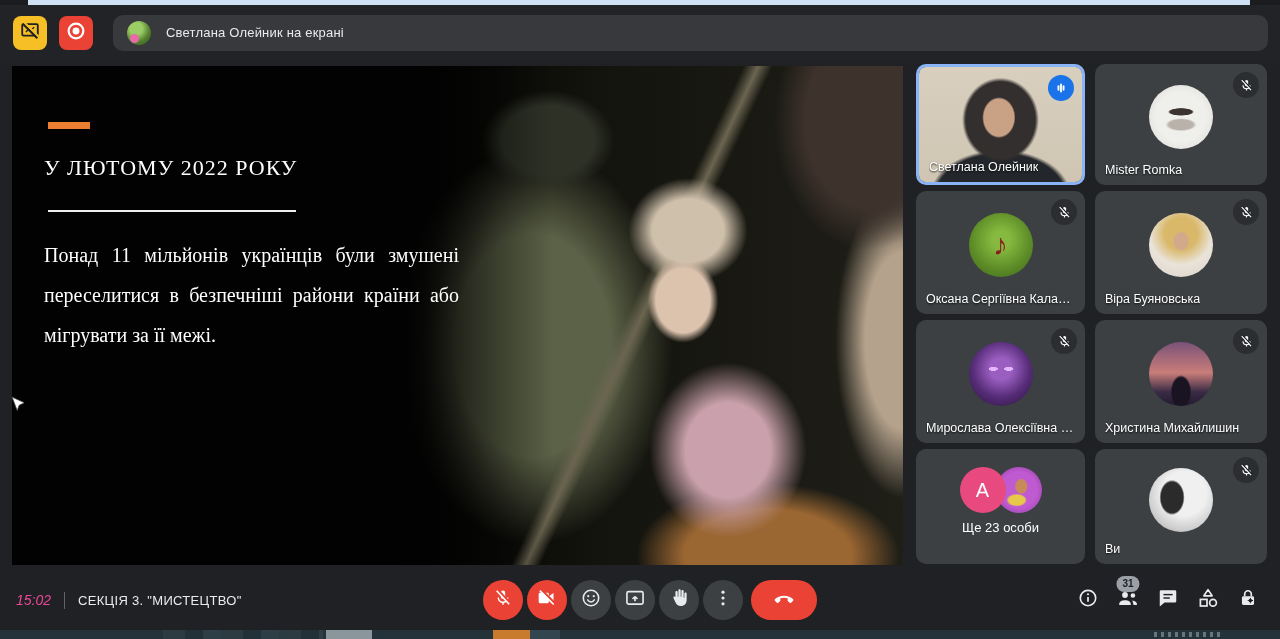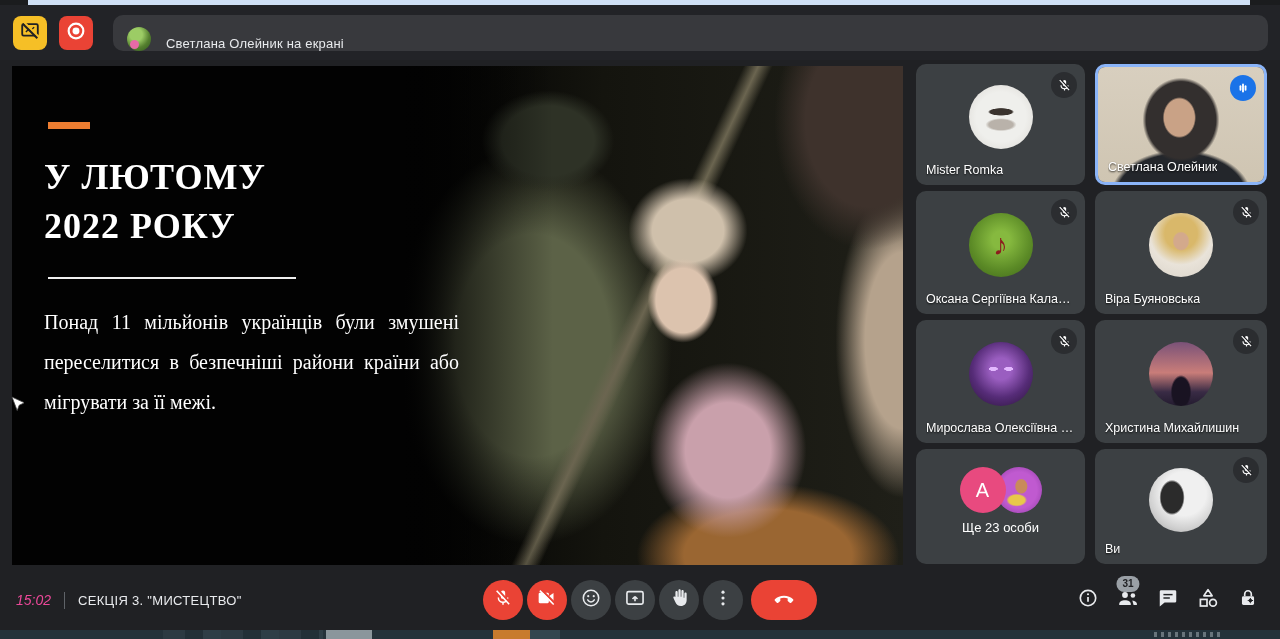--- a/index.html
+++ b/index.html
@@ -11,21 +11,21 @@
     background:linear-gradient(90deg,#1b1c1e 0 28px,#cfe0f5 28px 1250px,#1b1c1e 1250px 100%); }
 
   
   .topbar { position:absolute; top:5px; left:0; width:1280px; height:55px;
     background:#222327; display:flex; align-items:center; padding-left:13px; }
   .sq-btn { width:34px; height:34px; border-radius:8px; display:flex; align-items:center;
     justify-content:center; cursor:pointer; flex:0 0 auto; }
   .stop-btn { background:#f6bf26; margin-right:12px; }
   .rec-btn  { background:#ea4335; margin-right:20px; }
   .present-pill { flex:1; height:36px; background:#38393d; border-radius:10px;
-    display:flex; align-items:flex-end; padding:0 14px; margin-right:12px; }
+    display:flex; align-items:center; padding:0 14px; margin-right:12px; }
   .pill-avatar { width:24px; height:24px; border-radius:50%; position:relative; overflow:hidden;
     background:radial-gradient(circle at 38% 32%, #9ccc65 0 28%, #55802f 60%, #2c541c 100%); }
   .pill-avatar::after { content:""; position:absolute; left:3px; bottom:2px; width:9px; height:9px;
     border-radius:50%; background:#e86aa6; }
   .pill-label { color:#e8eaed; font-size:13px; margin-left:15px; letter-spacing:.2px; }
 
   
   .main { position:absolute; top:60px; left:0; width:1280px; height:510px; background:#202124; }
 
   
@@ -39,21 +39,21 @@
       linear-gradient(115deg, rgba(0,0,0,0) 46.5%, #6b6550 48.5%, rgba(0,0,0,0) 50.5%),
       radial-gradient(ellipse 185px 265px at 26% 56%, #5c6247 0 42%, rgba(92,98,71,0) 75%),
       radial-gradient(ellipse 175px 95px at 73% 98%, #9a6632 0 48%, rgba(154,102,50,0) 75%),
       radial-gradient(ellipse 120px 165px at 93% 11%, #3e322c 0 52%, rgba(62,50,44,0) 78%),
       radial-gradient(ellipse 90px 210px at 100% 55%, #b5a28c 0 42%, rgba(181,162,140,0) 75%),
       linear-gradient(90deg, #000 0%, #14140e 40%, #1f1f18 100%); }
   .slide-photo::after { content:""; position:absolute; inset:0;
     background:linear-gradient(90deg, #020202 0%, rgba(2,2,2,0) 30%); }
   .slide-content { position:absolute; left:32px; top:0; width:420px; color:#fff; }
   .accent-dash { width:42px; height:7px; margin:56px 0 24px 4px; }
-  .slide-title { font-family:"Liberation Serif",serif; font-weight:bold; font-size:36px;
+  .slide-title { font-family:"Liberation Serif",serif; font-weight:normal; font-size:22px;
     letter-spacing:1px; line-height:1.35; width:285px; }
   .title-rule { width:248px; height:2px; background:#efefef; margin:27px 0 0 4px; }
   .slide-par { font-family:"Liberation Serif",serif; font-size:20px; line-height:2.0;
     text-align:justify; width:415px; }
   .par1 { margin-top:38px; text-indent:20px; }
   .par2 { margin-top:23px; }
 
   
   .tiles { position:absolute; left:916px; top:4px; width:352px; display:grid;
     grid-template-columns:169px 172px; grid-template-rows:121px 123px 123px 115px; gap:6px 10px; }
@@ -181,47 +181,47 @@
   </div>
 
   <div class="cursor">
     <svg width="14" height="18" viewBox="0 0 14 18">
       <path d="M2 1l5.2 13.6 2-5.4 5.3-2.4z" fill="#fff" stroke="#444" stroke-width="0.8"></path>
     </svg>
   </div>
 
   <div class="tiles">
 
-    <div class="tile">
-      <div class="avatar-big av-romka"></div>
-      <div class="corner-badge">
-        <svg width="15" height="15" viewBox="0 0 24 24">
-          <rect x="9.4" y="3" width="5.2" height="10" rx="2.6" fill="#fff"></rect>
-          <path d="M6.4 11.5a5.6 5.6 0 0 0 11.2 0" stroke="#fff" stroke-width="1.8" fill="none"></path>
-          <line x1="12" y1="17.2" x2="12" y2="20" stroke="#fff" stroke-width="1.8"></line>
-          <line x1="5.6" y1="2.4" x2="20.6" y2="18.4" stroke="#191a1d" stroke-width="2.6"></line>
-          <line x1="4.4" y1="3.4" x2="19.4" y2="19.4" stroke="#fff" stroke-width="1.9"></line>
-        </svg>
-      </div>
-      <span class="tile-label">Mister Romka</span>
-    </div>
-
     <div class="tile speaking">
       <div class="video-feed"></div>
       <div class="corner-badge audio-ind">
         <svg width="16" height="16" viewBox="0 0 24 24">
           <rect x="6.8" y="8" width="2.8" height="8" rx="1.4" fill="#fff"></rect>
           <rect x="10.6" y="5.4" width="2.8" height="13.2" rx="1.4" fill="#fff"></rect>
           <rect x="14.4" y="8" width="2.8" height="8" rx="1.4" fill="#fff"></rect>
         </svg>
       </div>
       <span class="tile-label">Светлана Олейник</span>
     </div>
 
     <div class="tile">
+      <div class="avatar-big av-romka"></div>
+      <div class="corner-badge">
+        <svg width="15" height="15" viewBox="0 0 24 24">
+          <rect x="9.4" y="3" width="5.2" height="10" rx="2.6" fill="#fff"></rect>
+          <path d="M6.4 11.5a5.6 5.6 0 0 0 11.2 0" stroke="#fff" stroke-width="1.8" fill="none"></path>
+          <line x1="12" y1="17.2" x2="12" y2="20" stroke="#fff" stroke-width="1.8"></line>
+          <line x1="5.6" y1="2.4" x2="20.6" y2="18.4" stroke="#191a1d" stroke-width="2.6"></line>
+          <line x1="4.4" y1="3.4" x2="19.4" y2="19.4" stroke="#fff" stroke-width="1.9"></line>
+        </svg>
+      </div>
+      <span class="tile-label">Mister Romka</span>
+    </div>
+
+    <div class="tile">
       <div class="avatar-big av-oksana">
         <span>♪</span>
       </div>
       <div class="corner-badge">
         <svg width="15" height="15" viewBox="0 0 24 24">
           <rect x="9.4" y="3" width="5.2" height="10" rx="2.6" fill="#fff"></rect>
           <path d="M6.4 11.5a5.6 5.6 0 0 0 11.2 0" stroke="#fff" stroke-width="1.8" fill="none"></path>
           <line x1="12" y1="17.2" x2="12" y2="20" stroke="#fff" stroke-width="1.8"></line>
           <line x1="5.6" y1="2.4" x2="20.6" y2="18.4" stroke="#191a1d" stroke-width="2.6"></line>
           <line x1="4.4" y1="3.4" x2="19.4" y2="19.4" stroke="#fff" stroke-width="1.9"></line>

